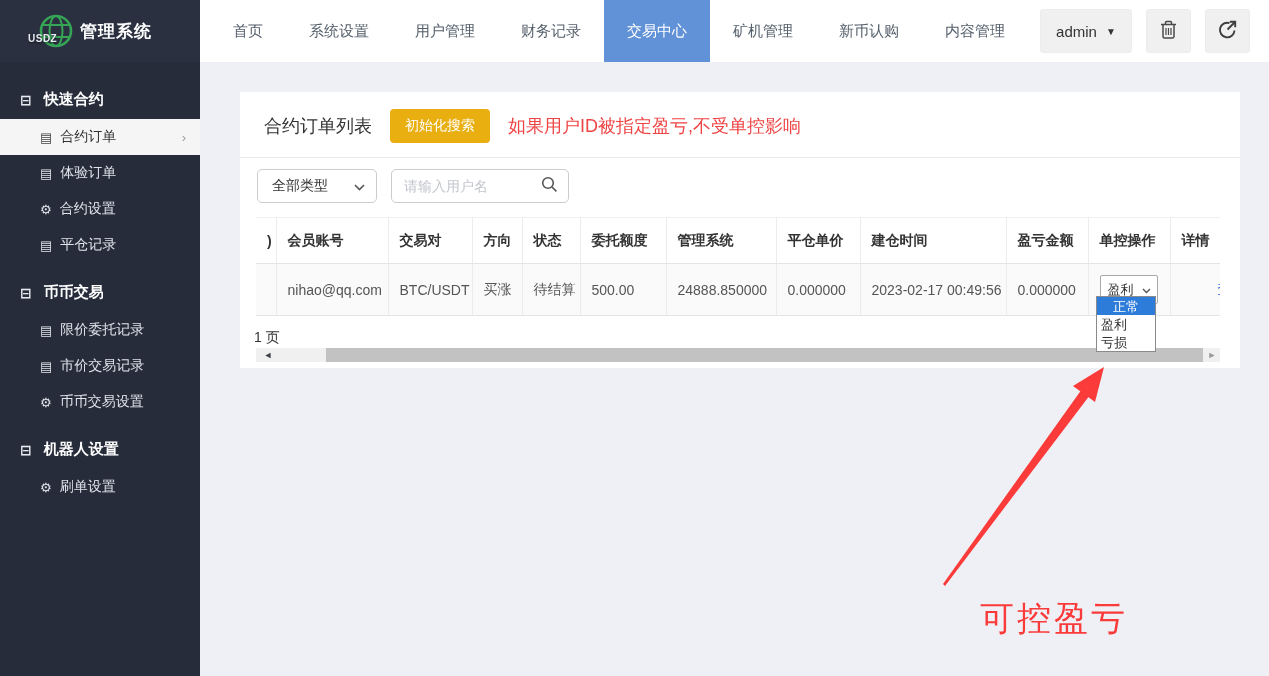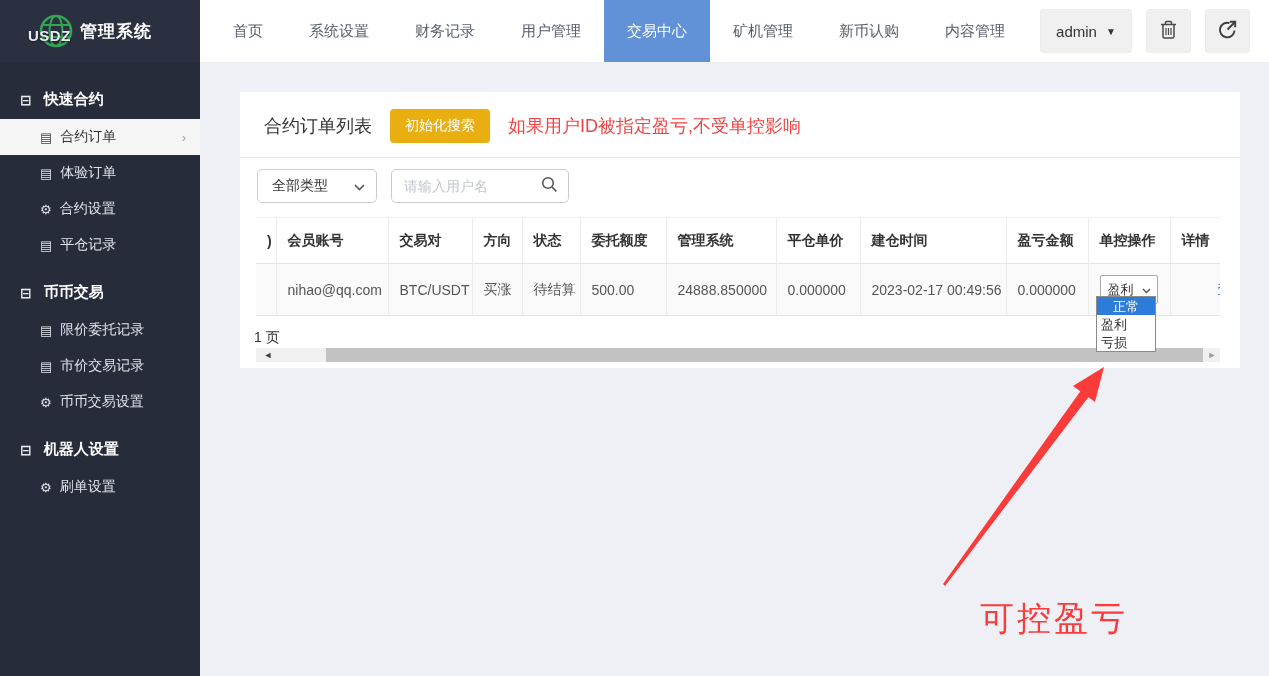--- a/index.html
+++ b/index.html
@@ -3,21 +3,21 @@
 <meta charset="utf-8">
 <style>
   * { margin:0; padding:0; box-sizing:border-box; }
   html,body { width:1269px; height:676px; overflow:hidden; }
   body { font-family:"Liberation Sans","DejaVu Sans",sans-serif; background:#eef0f5; color:#333; }
 
   
   .topbar { display:flex; height:62px; background:#fff; position:relative; z-index:5; }
   .logo { width:200px; height:62px; background:#2a3040; display:flex; align-items:center; padding-left:34px; flex:0 0 auto; }
   .logo-globe { position:relative; width:44px; height:44px; flex:0 0 auto; }
-  .logo-brand { position:absolute; left:-6px; bottom:9px; color:#e8ecf2; font-weight:bold; font-size:15px; letter-spacing:.5px; text-shadow:0 1px 2px rgba(0,0,0,.6); }
+  .logo-brand { position:absolute; left:-6px; bottom:9px; color:#e8ecf2; font-weight:bold; font-size:10px; letter-spacing:.5px; text-shadow:0 1px 2px rgba(0,0,0,.6); }
   .logo-title { color:#fff; font-size:17px; font-weight:bold; margin-left:2px; letter-spacing:1px; }
   .topnav { display:flex; align-items:stretch; flex:1 1 auto; padding-left:10px; }
   .topnav-item { display:flex; align-items:center; padding:0 23px; font-size:15px; color:#56606c; cursor:pointer; }
   .topnav-item.active { background:#6191d6; color:#fff; }
   .topbar-right { display:flex; align-items:center; gap:14px; padding-right:19px; }
   .tb-btn { height:44px; background:#f0f0f0; border:1px solid #ececec; border-radius:3px; display:flex; align-items:center; justify-content:center; cursor:pointer; color:#444; }
   .tb-admin { width:92px; gap:9px; font-size:15px; color:#333; }
   .tb-admin .caret { font-size:10px; color:#333; }
   .tb-icon { width:45px; }
 
@@ -83,22 +83,22 @@
         <path d="M8 16h28M8 28h28" stroke="#35a455" stroke-width="2"></path>
       </svg>
       <span class="logo-brand">USDZ</span>
     </span>
     <span class="logo-title">管理系统</span>
   </div>
 
   <nav class="topnav">
     <div class="topnav-item">首页</div>
     <div class="topnav-item">系统设置</div>
+    <div class="topnav-item">用户管理</div>
     <div class="topnav-item">财务记录</div>
-    <div class="topnav-item">用户管理</div>
     <div class="topnav-item active">交易中心</div>
     <div class="topnav-item">矿机管理</div>
     <div class="topnav-item">新币认购</div>
     <div class="topnav-item">内容管理</div>
   </nav>
 
   <div class="topbar-right">
     <button class="tb-btn tb-admin">
       <span>admin</span>
       <span class="caret">▼</span>

